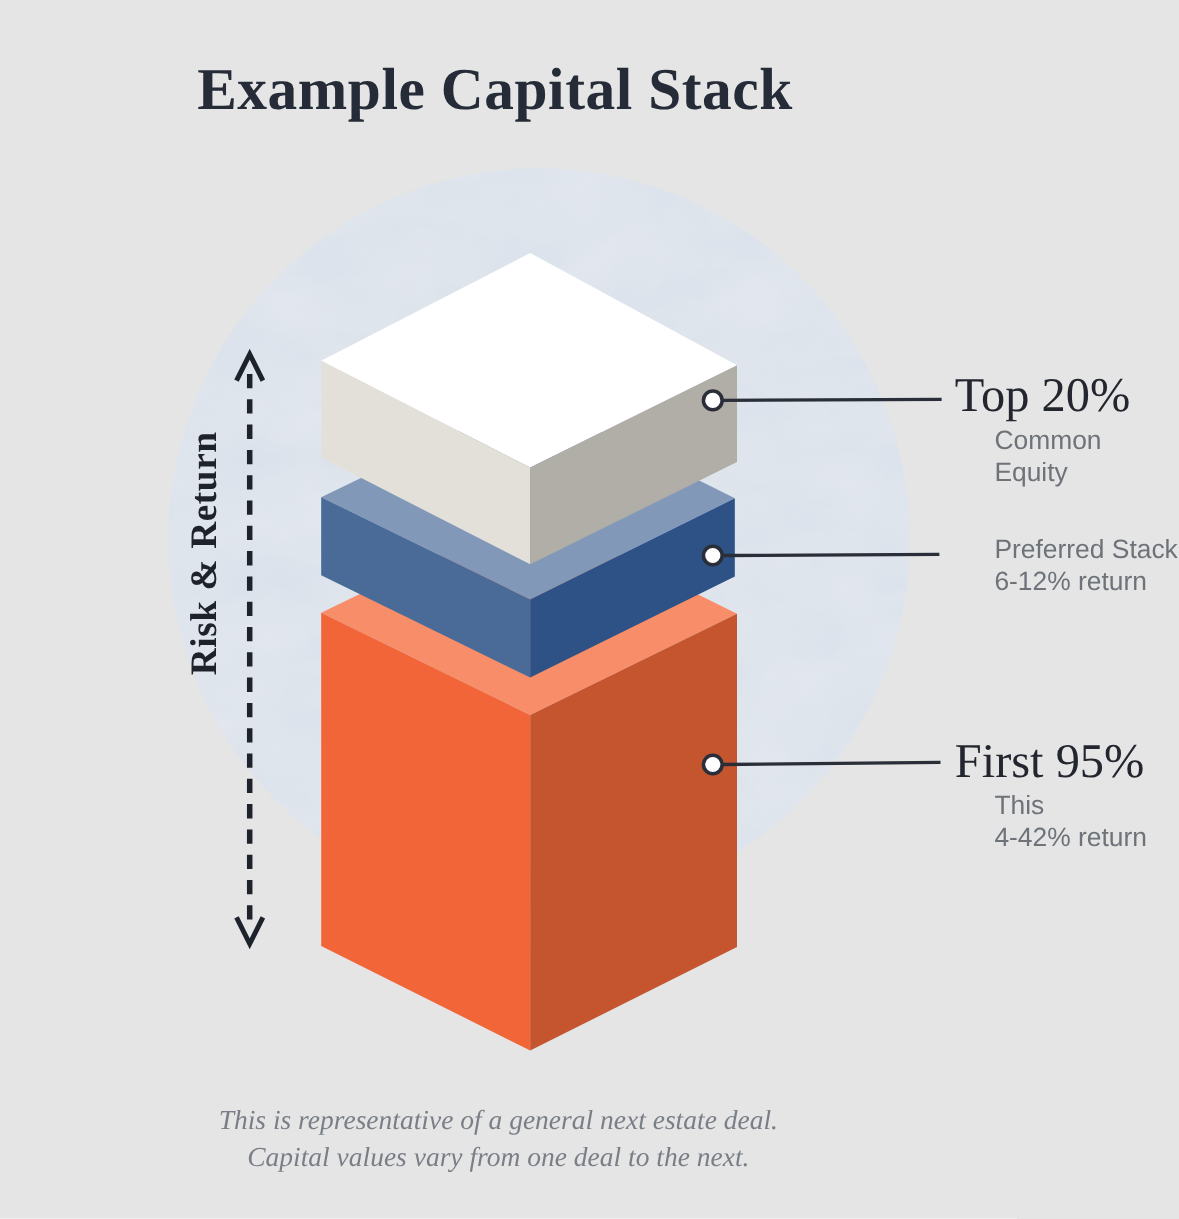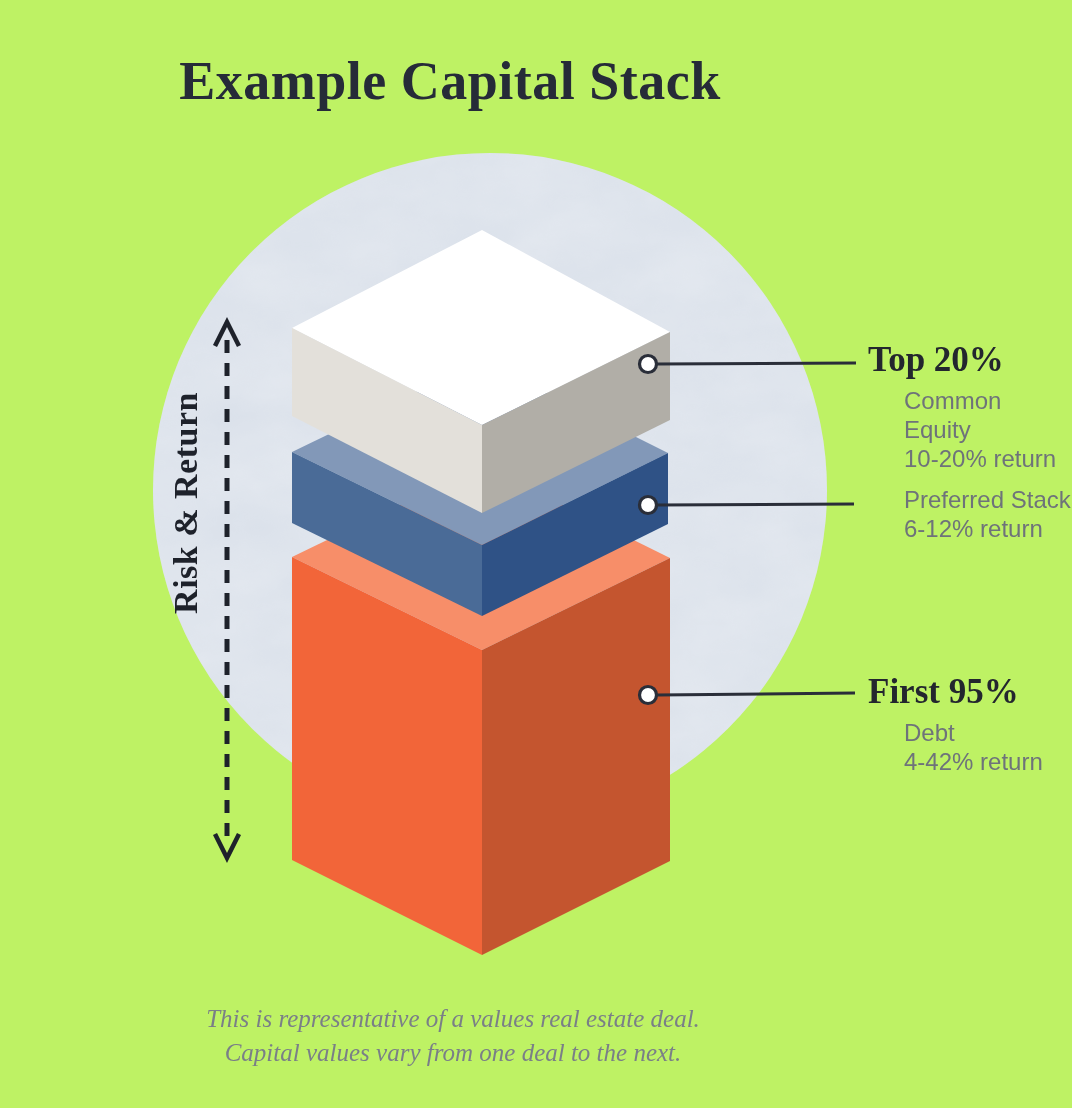--- a/index.html
+++ b/index.html
@@ -1,30 +1,30 @@
 <!DOCTYPE html>
 <html><head>
 <meta charset="utf-8">
 <style>
   html, body { margin:0; padding:0; background:#ffffff; }
   .canvas {
     position:relative; width:1072px; height:1108px; overflow:hidden;
-    background:#bef264; font-family:"Liberation Sans", sans-serif;
+    background:#e5e5e5; font-family:"Liberation Sans", sans-serif;
   }
   .title {
     position:absolute; top:50px; left:0; width:900px; margin:0;
     text-align:center;
     font-family:"Liberation Serif", serif; font-weight:700;
     font-size:54px; letter-spacing:0.5px; color:#262b38;
   }
   .graphic { position:absolute; left:0; top:0; }
   .seg-label { position:absolute; left:868px; }
   .seg-label h2 {
     margin:0 16px 4px 0; font-family:"Liberation Serif", serif;
-    font-weight:700; font-size:35px; line-height:44px; color:#23262e;
+    font-weight:400; font-size:44px; line-height:44px; color:#23262e;
   }
   .seg-label .sub { font-size:24px; line-height:29px; color:#6e737a;margin-left:36px; }
   .seg-top    { top:338px; }
   .seg-middle { top:485px; }
   .seg-first  { top:670px; }
   .risk-axis-label {
     position:absolute; left:-114px; top:483px; width:600px;
     text-align:center; transform:rotate(-90deg); transform-origin:50% 50%;
     font-family:"Liberation Serif", serif; font-weight:700;
     font-size:34px; line-height:40px; letter-spacing:0.5px; color:#1e222b;
@@ -90,32 +90,31 @@
       <polyline points="215,346 227,322 239,346" stroke-width="4.5" stroke="#1e222b"></polyline>
       <polyline points="215,834 227,858 239,834" stroke-width="4.5" stroke="#1e222b"></polyline>
     </g>
   </svg>
 
   <div class="risk-axis-label">Risk &amp; Return</div>
 
   <div class="seg-label seg-top">
     <h2>Top 20%</h2>
     <div class="sub">Common Equity</div>
-    <div class="sub">10-20% return</div>
   </div>
 
   <div class="seg-label seg-middle">
     <div class="sub">Preferred Stack</div>
     <div class="sub">6-12% return</div>
   </div>
 
   <div class="seg-label seg-first">
     <h2>First 95%</h2>
-    <div class="sub">Debt</div>
+    <div class="sub">This</div>
     <div class="sub">4-42% return</div>
   </div>
 
   <p class="footnote">
-    <span>This is representative of a values real estate deal.</span><br>
+    <span>This is representative of a general next estate deal.</span><br>
     <span>Capital values vary from one deal to the next.</span>
   </p>
 
 </div>
 
 </body></html>

